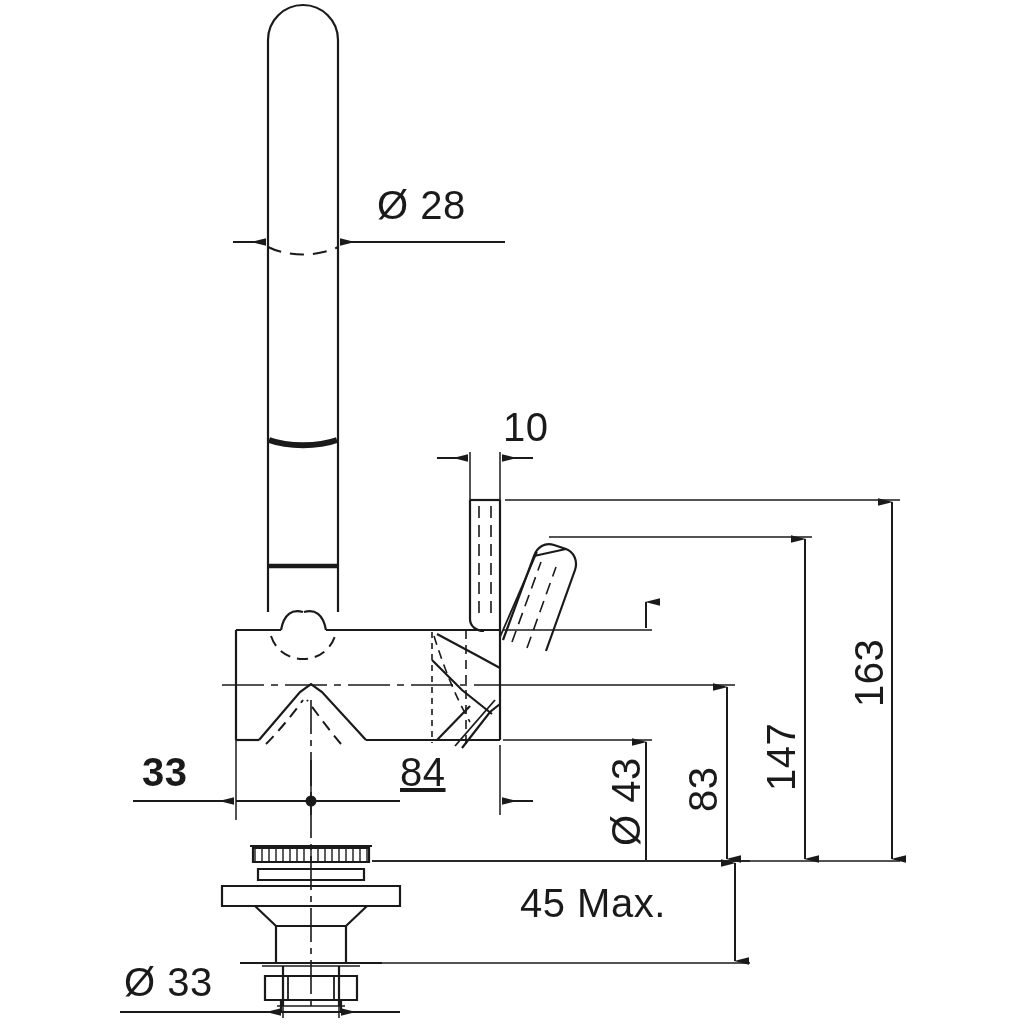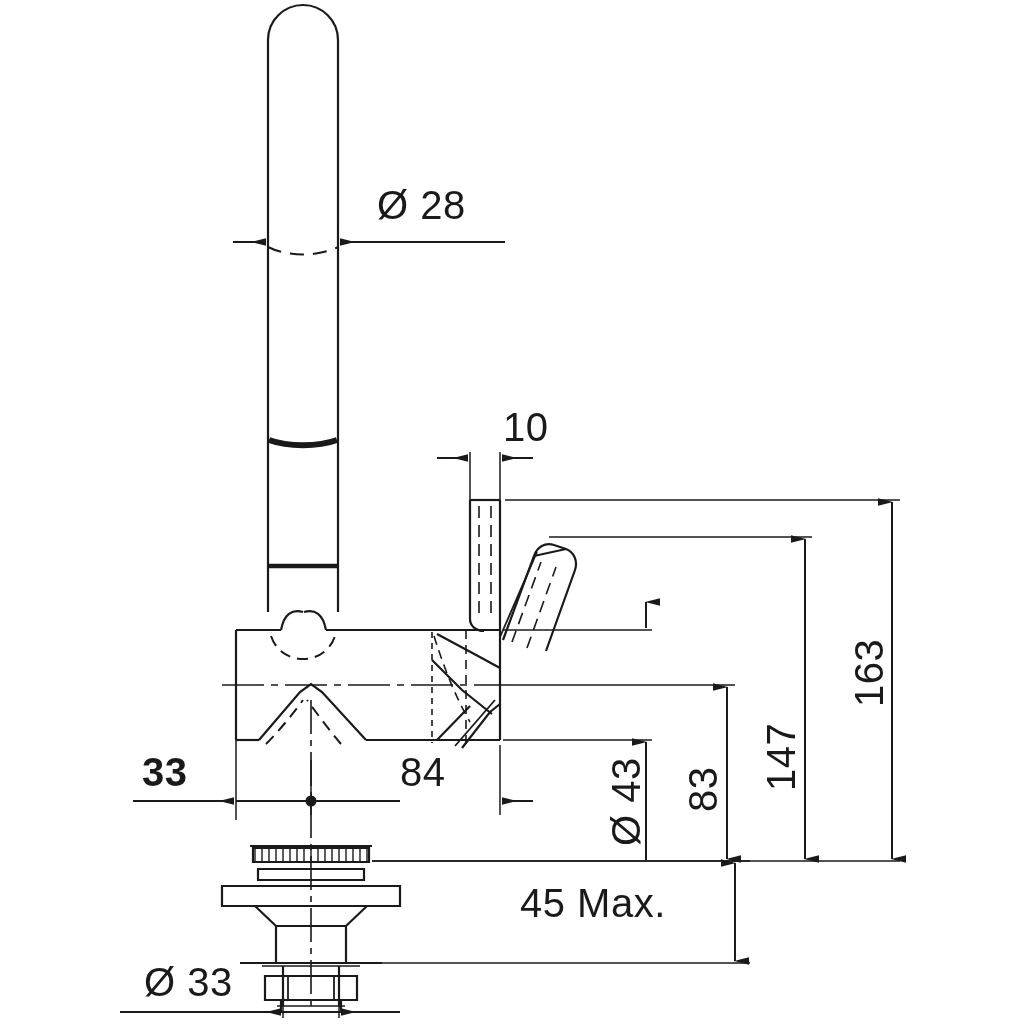--- a/index.html
+++ b/index.html
@@ -245,25 +245,25 @@
   </svg>
 
   <div class="dim-label" style="left:377px; top:183px;text-align:center;">Ø 28</div>
 
   <div class="dim-label" style="left:463px; top:405px;margin-left:40px;">10</div>
 
   <div class="dim-label vert" style="left:604px; top:846px;">Ø 43</div>
 
   <div class="dim-label" style="left:142px; top:750px;font-weight:bold;">33</div>
 
-  <div class="dim-label" style="left:400px; top:750px;">84</div>
+  <div class="dim-label" style="left:400px; top:750px;text-decoration:underline;">84</div>
 
   <div class="dim-label vert" style="left:681px; top:812px;">83</div>
 
   <div class="dim-label vert" style="left:759px; top:791px;">147</div>
 
   <div class="dim-label vert" style="left:847px; top:707px;">163</div>
 
   <div class="dim-label" style="left:520px; top:881px;">45 Max.</div>
 
-  <div class="dim-label" style="left:144px; top:960px;">Ø 33</div>
+  <div class="dim-label" style="left:124px; top:960px;">Ø 33</div>
 
 </div>
 
 </body></html>

